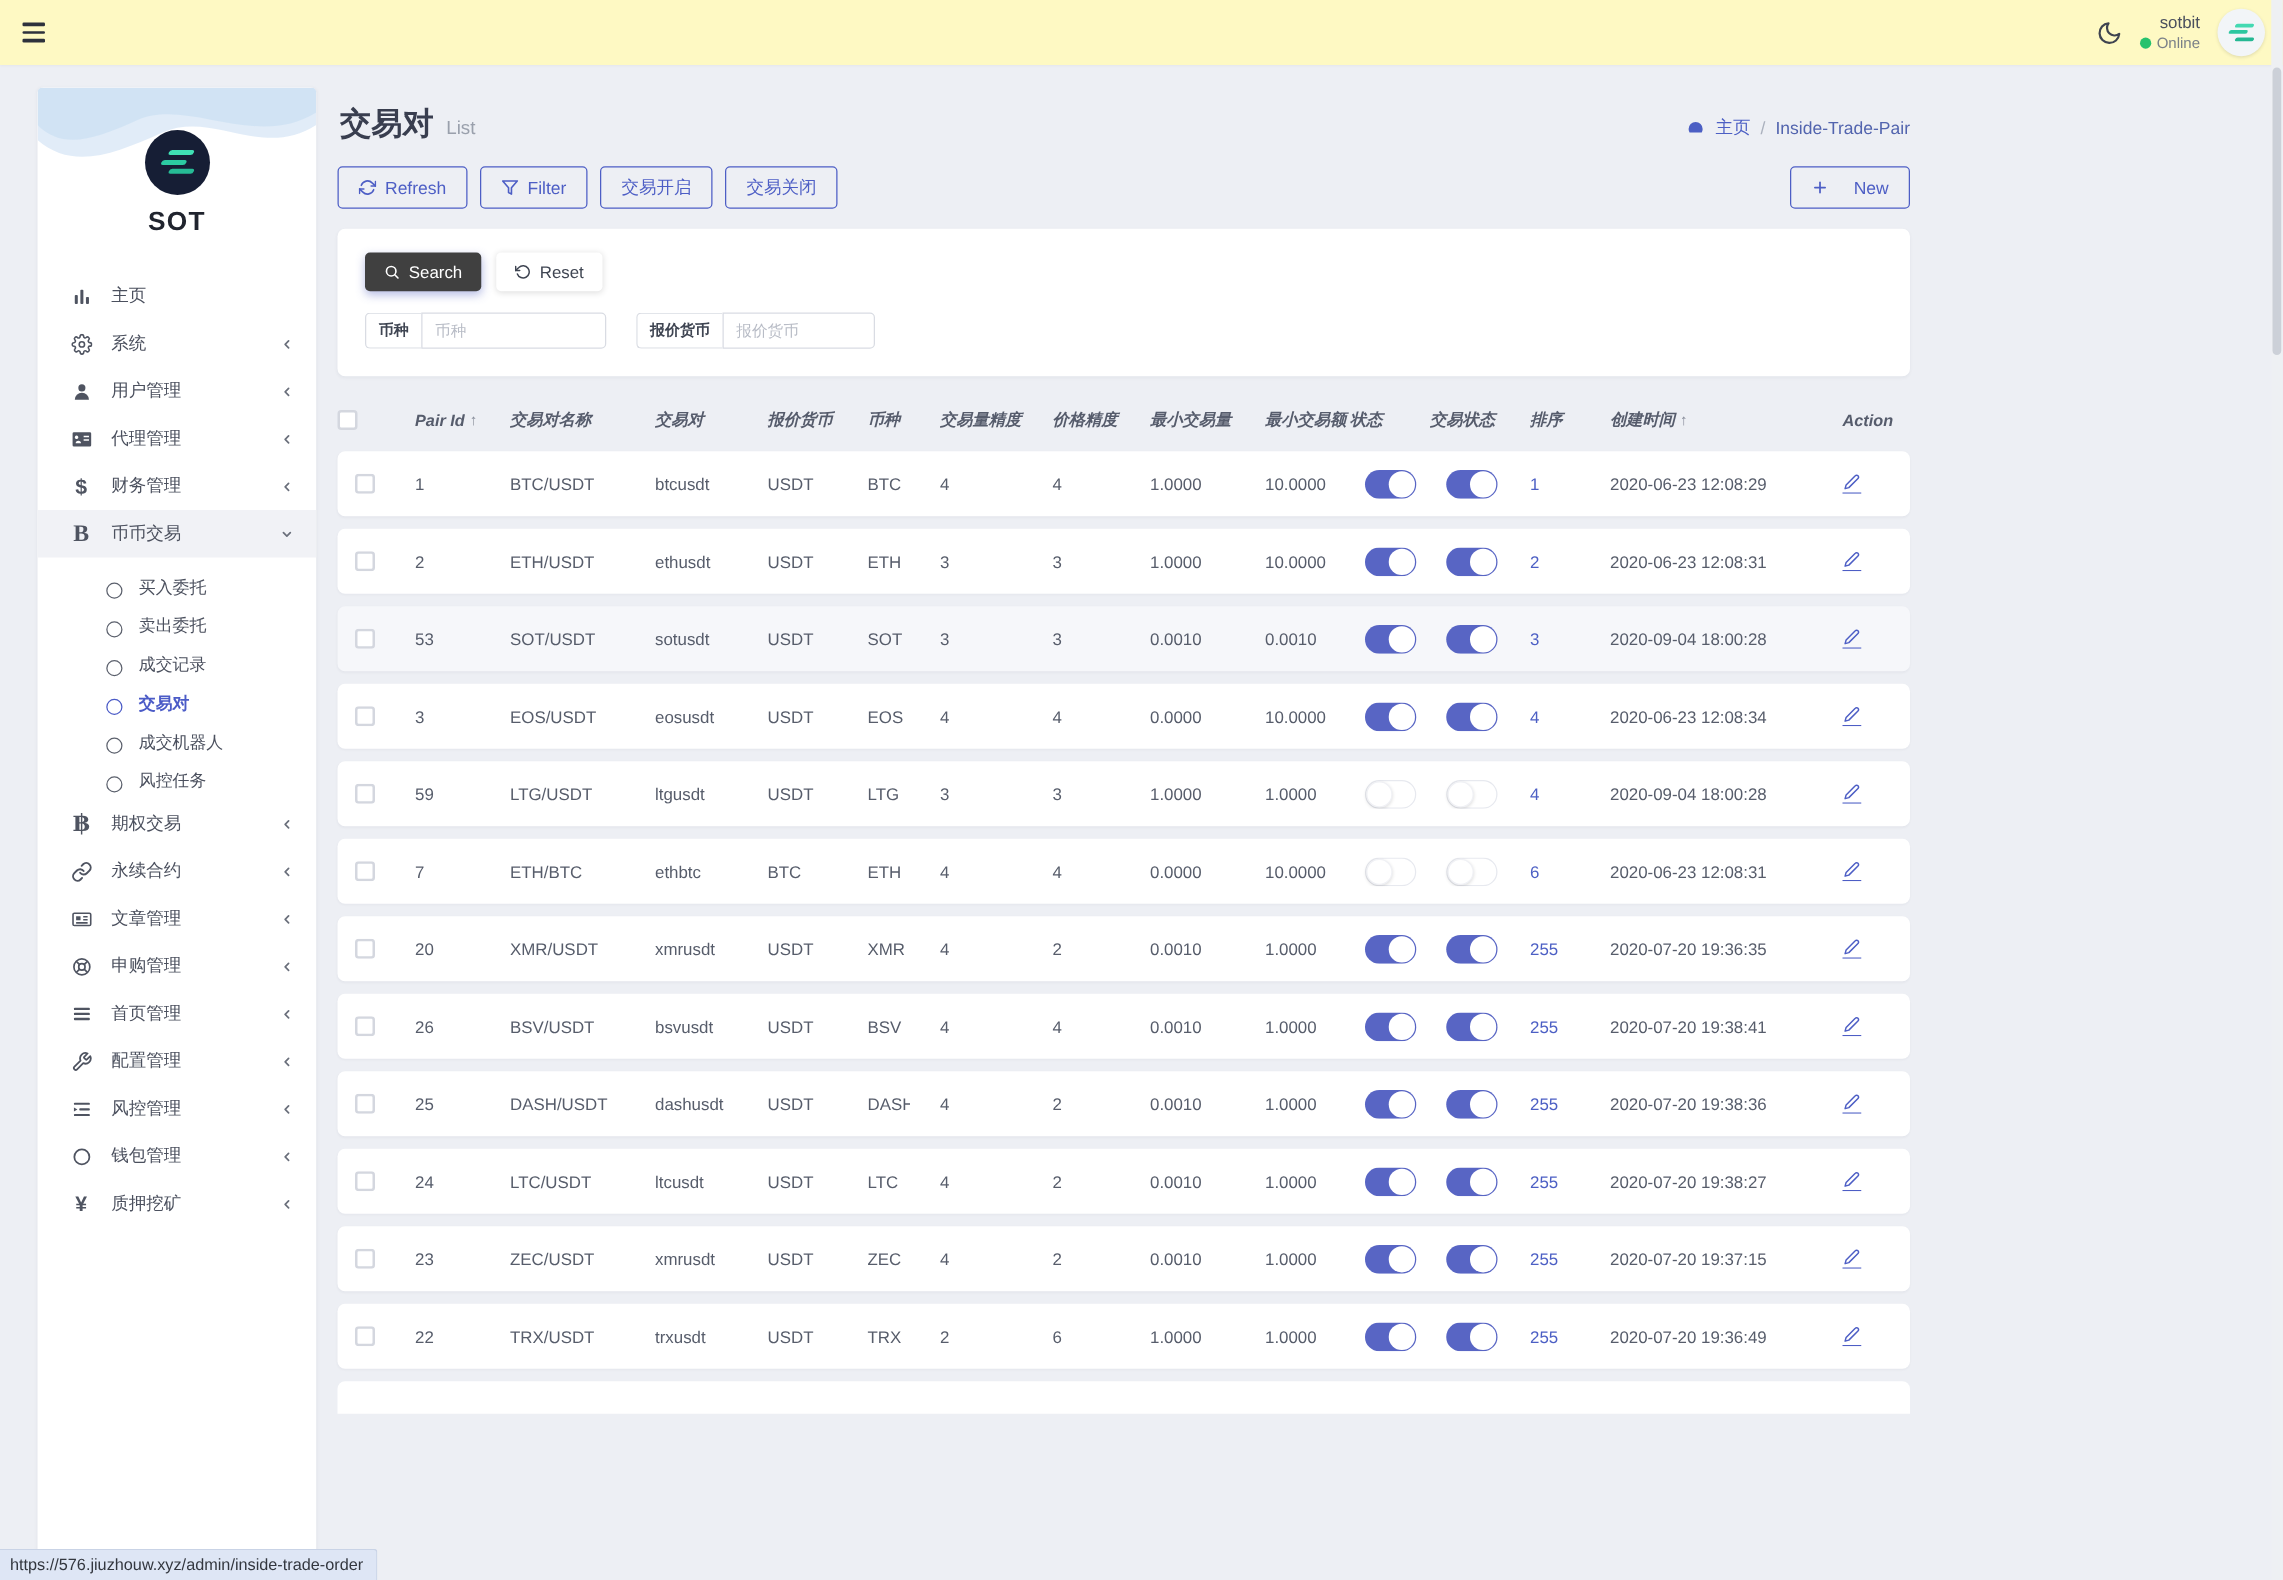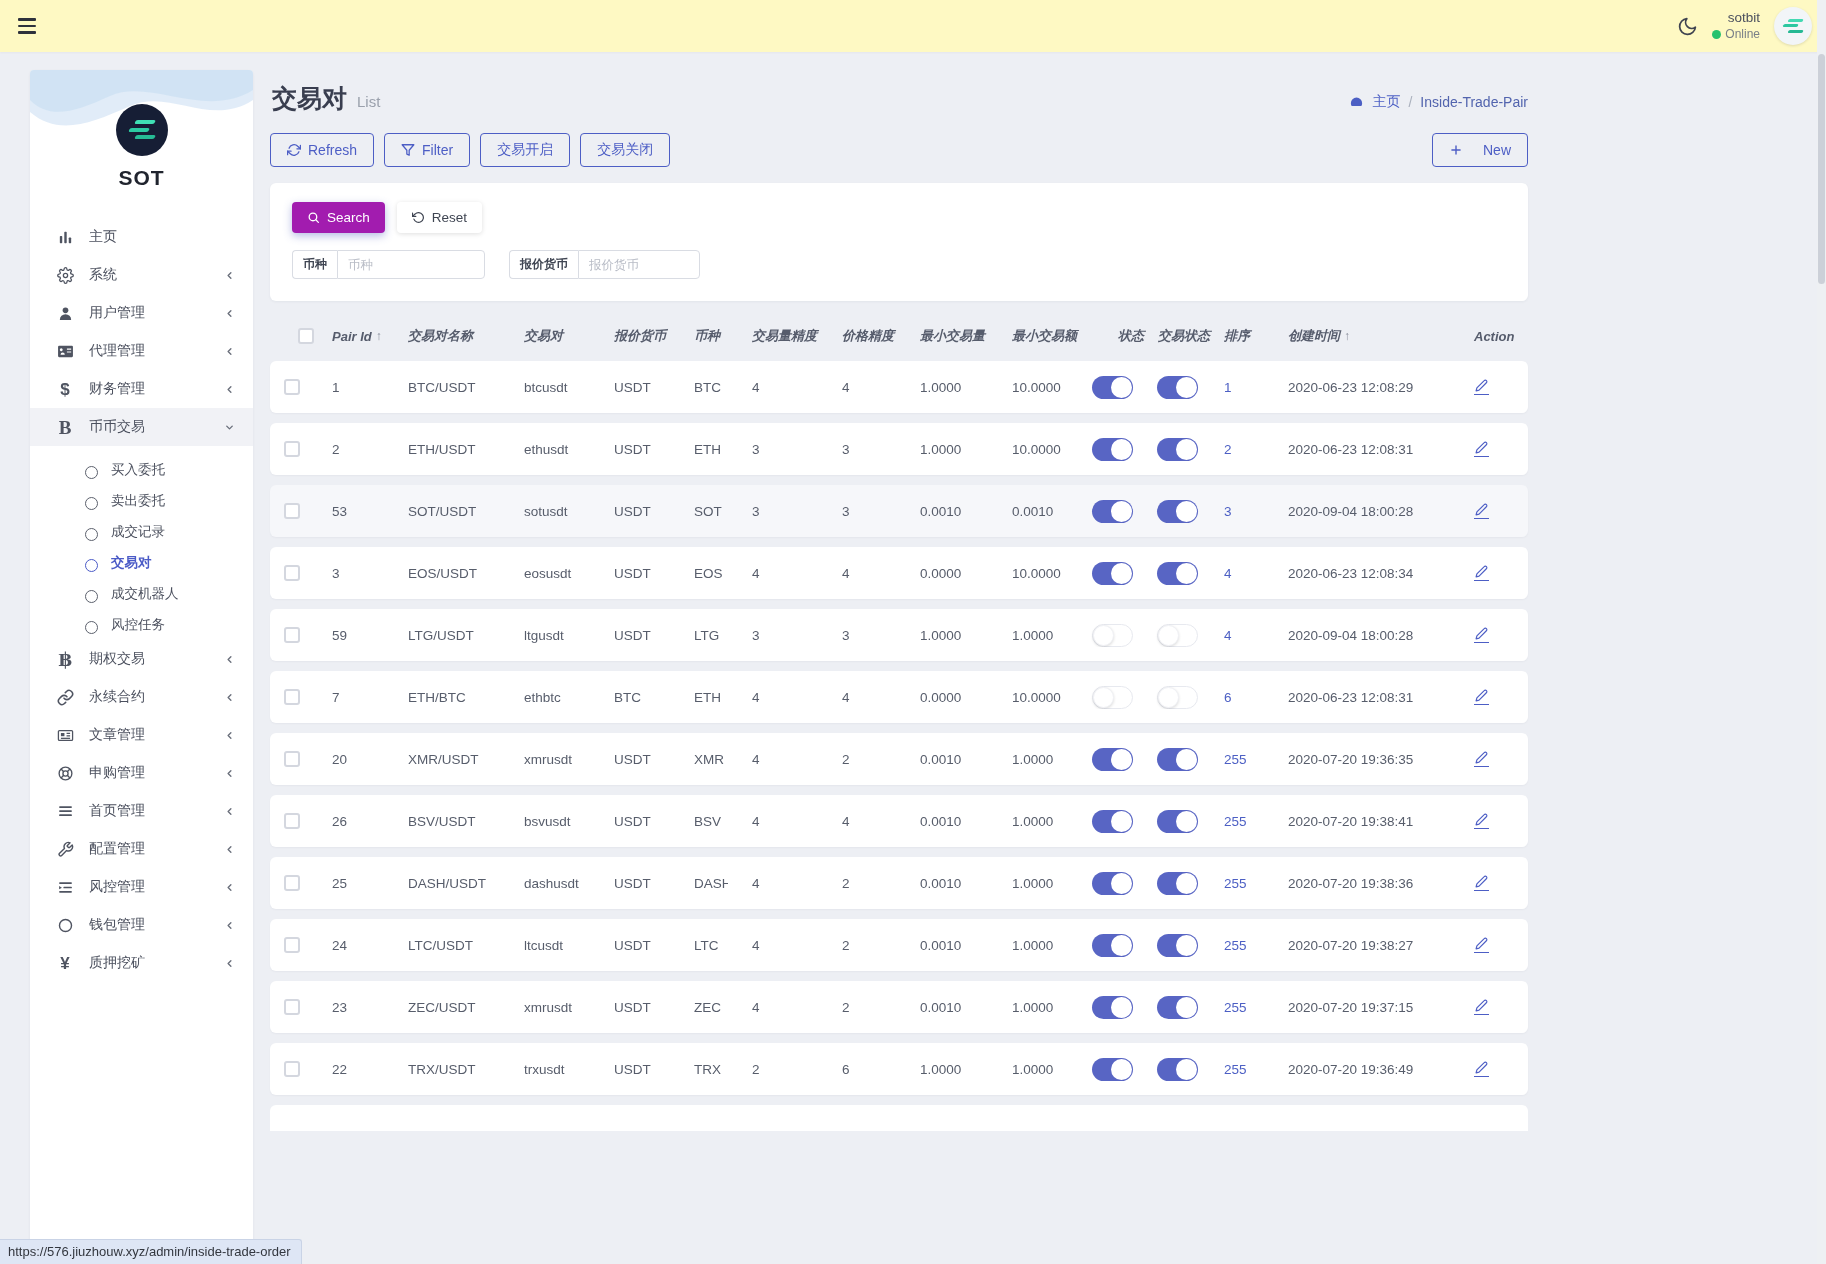--- a/index.html
+++ b/index.html
@@ -61,37 +61,37 @@
   .crumb-current{color:#5264ae;}
   .crumb-home{cursor:pointer;}
 
   .toolbar{display:flex;align-items:center;gap:10px;margin-bottom:16px;}
   .btn-outline{display:inline-flex;align-items:center;gap:7px;height:34px;padding:0 16px;border:1px solid #4d5ec5;border-radius:4px;color:#4d5ec5;font-size:14px;background:transparent;cursor:pointer;}
   .btn-outline svg{width:14px;height:14px;}
   .btn-new{margin-left:auto;gap:20px;}
 
   .search-card{background:#fff;border-radius:6px;box-shadow:0 1px 3px rgba(20,30,60,.05);padding:19px 22px 22px 22px;margin-bottom:18px;}
   .search-btns{display:flex;gap:12px;margin-bottom:17px;}
-  .btn-search{display:inline-flex;align-items:center;gap:7px;height:31px;padding:0 15px;background:#a21caf;border:none;border-radius:4px;color:#fff;font-size:13.5px;cursor:pointer;box-shadow:0 3px 8px rgba(93,107,196,.45);}
+  .btn-search{display:inline-flex;align-items:center;gap:7px;height:31px;padding:0 15px;background:#404040;border:none;border-radius:4px;color:#fff;font-size:13.5px;cursor:pointer;box-shadow:0 3px 8px rgba(93,107,196,.45);}
   .btn-search svg{width:13px;height:13px;}
   .btn-reset{display:inline-flex;align-items:center;gap:7px;height:31px;padding:0 15px;background:#fff;border:none;border-radius:4px;color:#3f4552;font-size:13.5px;cursor:pointer;box-shadow:0 1px 5px rgba(0,0,0,.13);}
   .btn-reset svg{width:13px;height:13px;}
   .filter-row{display:flex;gap:24px;}
   .input-group{display:flex;height:29px;}
   .ig-label{display:flex;align-items:center;padding:0 10px;border:1px solid #d9dce3;border-right:none;border-radius:4px 0 0 4px;font-size:12px;font-weight:bold;color:#3f4552;background:#fff;}
   .ig-input{height:29px;border:1px solid #d9dce3;border-radius:0 4px 4px 0;padding:0 10px;font-size:12.5px;color:#4b505e;outline:none;background:#fff;}
   .ig-input::placeholder{color:#b8bcc6;}
   .ig-input.w1{width:148px;}
   .ig-input.w2{width:122px;}
 
   
   .tgrid{display:grid;grid-template-columns:44px 70px 116px 90px 80px 58px 90px 78px 92px 92px 64px 66px 50px 184px 1fr;align-items:center;}
   .thead{height:34px;margin-bottom:8px;font-size:13px;color:#565c6c;font-weight:bold;}
   .hcell{display:flex;align-items:center;gap:4px;padding-left:24px;white-space:nowrap;font-style:italic;}
-  .hcell.center{justify-content:flex-end;padding-left:0;}
+  .hcell.center{justify-content:flex-start;padding-left:0;}
   .hcell.pl18{padding-left:18px;}
   .hcell.pl14{padding-left:14px;}
   .hcell.pl28{padding-left:28px;}
   .hcell.pl30{padding-left:30px;}
   .sort-arrow{color:#8a8f9c;font-size:12px;font-weight:normal;}
   .trow{background:#fff;border-radius:6px;height:52px;margin-bottom:10px;box-shadow:0 1px 2px rgba(20,30,60,.04);font-size:13.5px;color:#575d6b;}
   .trow.hl{background:#f6f7fa;}
   .cell{padding-left:24px;white-space:nowrap;overflow:hidden;}
   .cell.center{display:flex;justify-content:center;padding-left:0;}
   .cell.pl18{padding-left:18px;}

